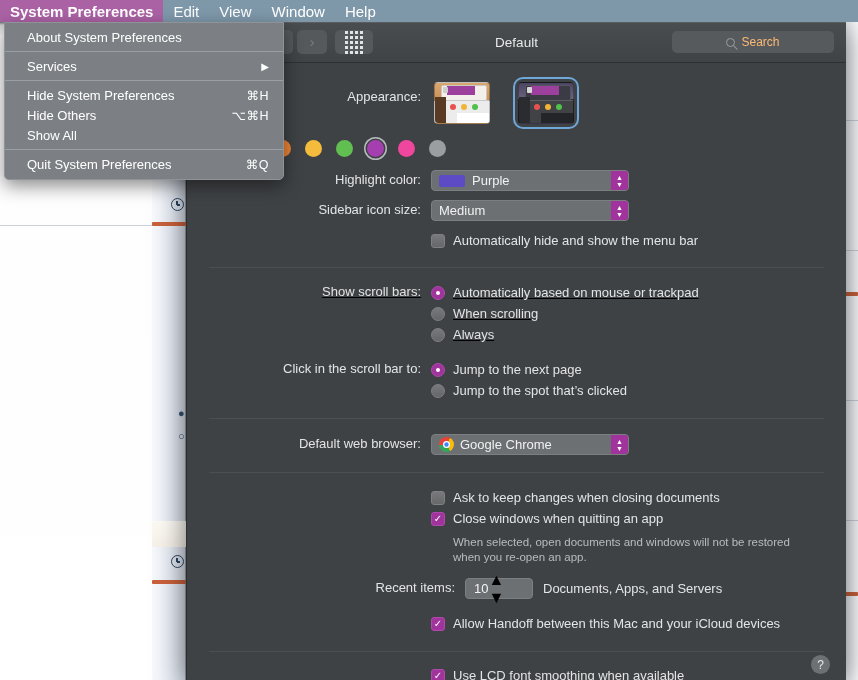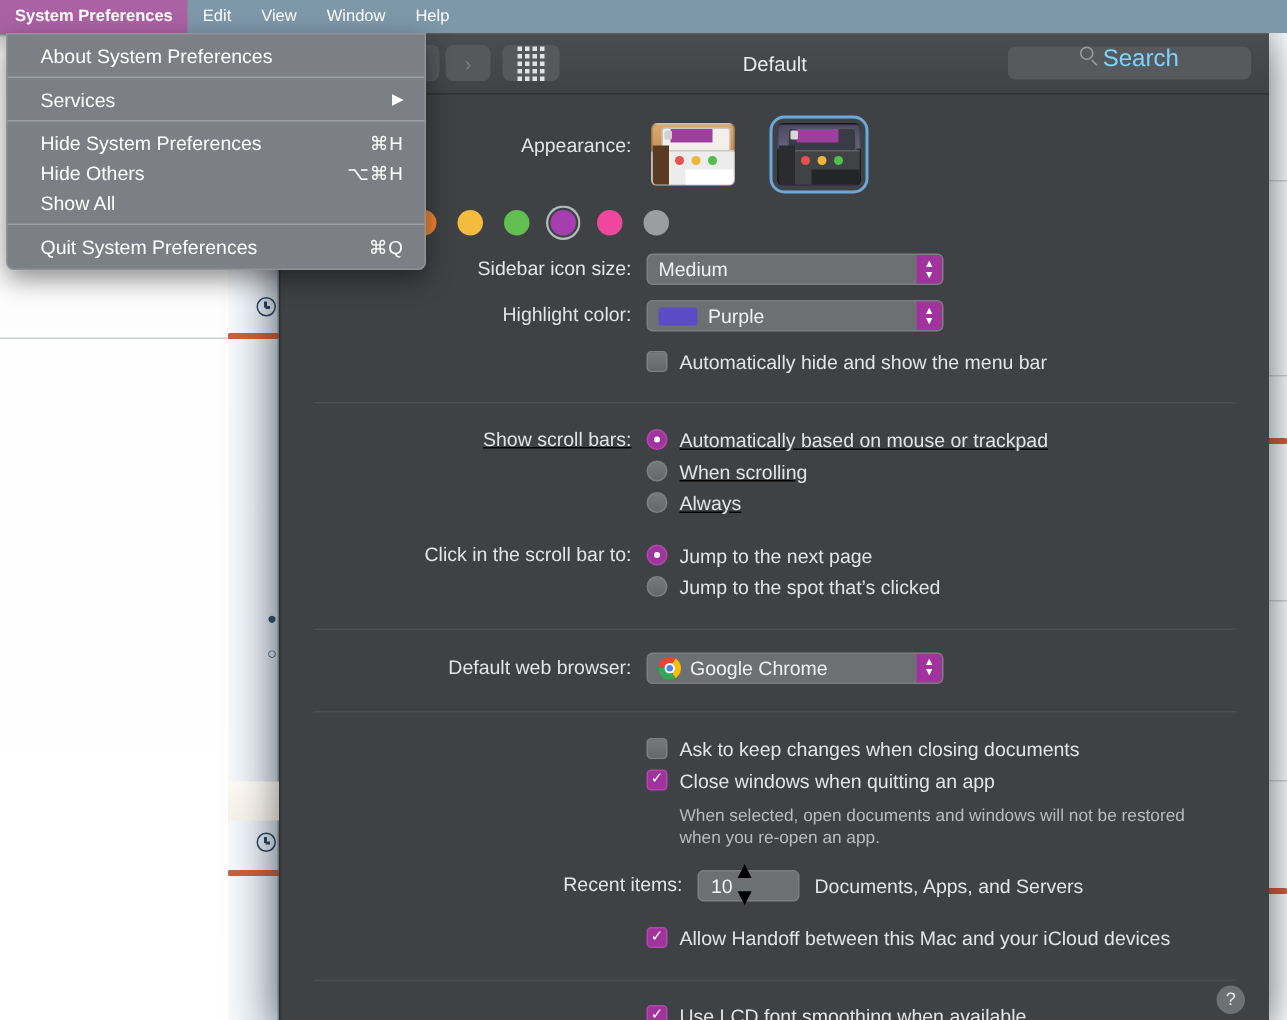--- a/index.html
+++ b/index.html
@@ -55,21 +55,21 @@
   .bg-band {
     position:absolute; left:152px; width:34px; height:26px;
     background: linear-gradient(180deg,#fdfaf4,#f5f1e8);
   }
 
   
   .menubar {
     position: absolute; left: 0; top: 0; width: 858px; height: 22px;
     background: #7e98aa;
     display: flex; align-items: center;
-    font-size: 11px; color: #ffffff;
+    font-size: 15px; color: #ffffff;
   }
   .menu-item {
     height: 22px; padding: 0 10px;
     display: flex; align-items: center; white-space: nowrap;
   }
   .menu-item.app { font-weight: bold; }
   .menu-item.active { background: #ab62a5; }
 
   
   .dropdown {
@@ -125,22 +125,22 @@
   .grid-dots { display:grid; grid-template-columns: repeat(4,3px); gap:2px; }
   .grid-dots i { width:3px; height:3px; background:#e2e3e4; display:block; }
   .win-title {
     position:absolute; left: 0; right: 0; text-align:center;
     font-size: 13.5px; color: #e7e8e9;
   }
   .searchbox {
     position:absolute; right: 12px; top: 8px;
     width: 162px; height: 22px; border-radius: 5px;
     background: #575a5d;
-    display:flex; justify-content:center; gap:6px;
-    color: #7dd3fc; font-size: 16px;
+    display:flex; align-items:center; justify-content:center; gap:6px;
+    color: #fdba74; font-size: 12px;
   }
   .mag {
     width: 9px; height: 9px; border: 1.4px solid #9b9ea1; border-radius: 50%;
     position: relative;
   }
   .mag::after {
     content:""; position:absolute; right:-3.5px; bottom:-3px;
     width:4.5px; height:1.4px; background:#9b9ea1; transform: rotate(45deg);
   }
 
@@ -404,36 +404,36 @@
             <span class="sw-wrap">
               <span class="sw" style="background:#f0479e"></span>
               </span>
             <span class="sw-wrap">
               <span class="sw" style="background:#9b9ea0"></span>
               </span>
           </div>
         </div>
       </div>
 
-      <div class="row" style="padding-top:9px;">
-        <div class="rlabel">Sidebar icon size:</div>
-        <div class="rfield">
-          <div class="popup" style="width:198px;">
-            <span class="ptext">Medium</span>
-            <span class="stepper">▲<br>▼</span>
-          </div>
-        </div>
-      </div>
-
       <div class="row" style="padding-top:10px;">
         <div class="rlabel">Highlight color:</div>
         <div class="rfield">
           <div class="popup" style="width:198px;">
             <span class="hl-chip"></span>
             <span class="ptext">Purple</span>
+            <span class="stepper">▲<br>▼</span>
+          </div>
+        </div>
+      </div>
+
+      <div class="row" style="padding-top:9px;">
+        <div class="rlabel">Sidebar icon size:</div>
+        <div class="rfield">
+          <div class="popup" style="width:198px;">
+            <span class="ptext">Medium</span>
             <span class="stepper">▲<br>▼</span>
           </div>
         </div>
       </div>
 
       <div class="row" style="padding-top:9px;">
         <div class="rlabel"></div>
         <div class="rfield">
           <div class="opt">
             <span class="cb"></span>

